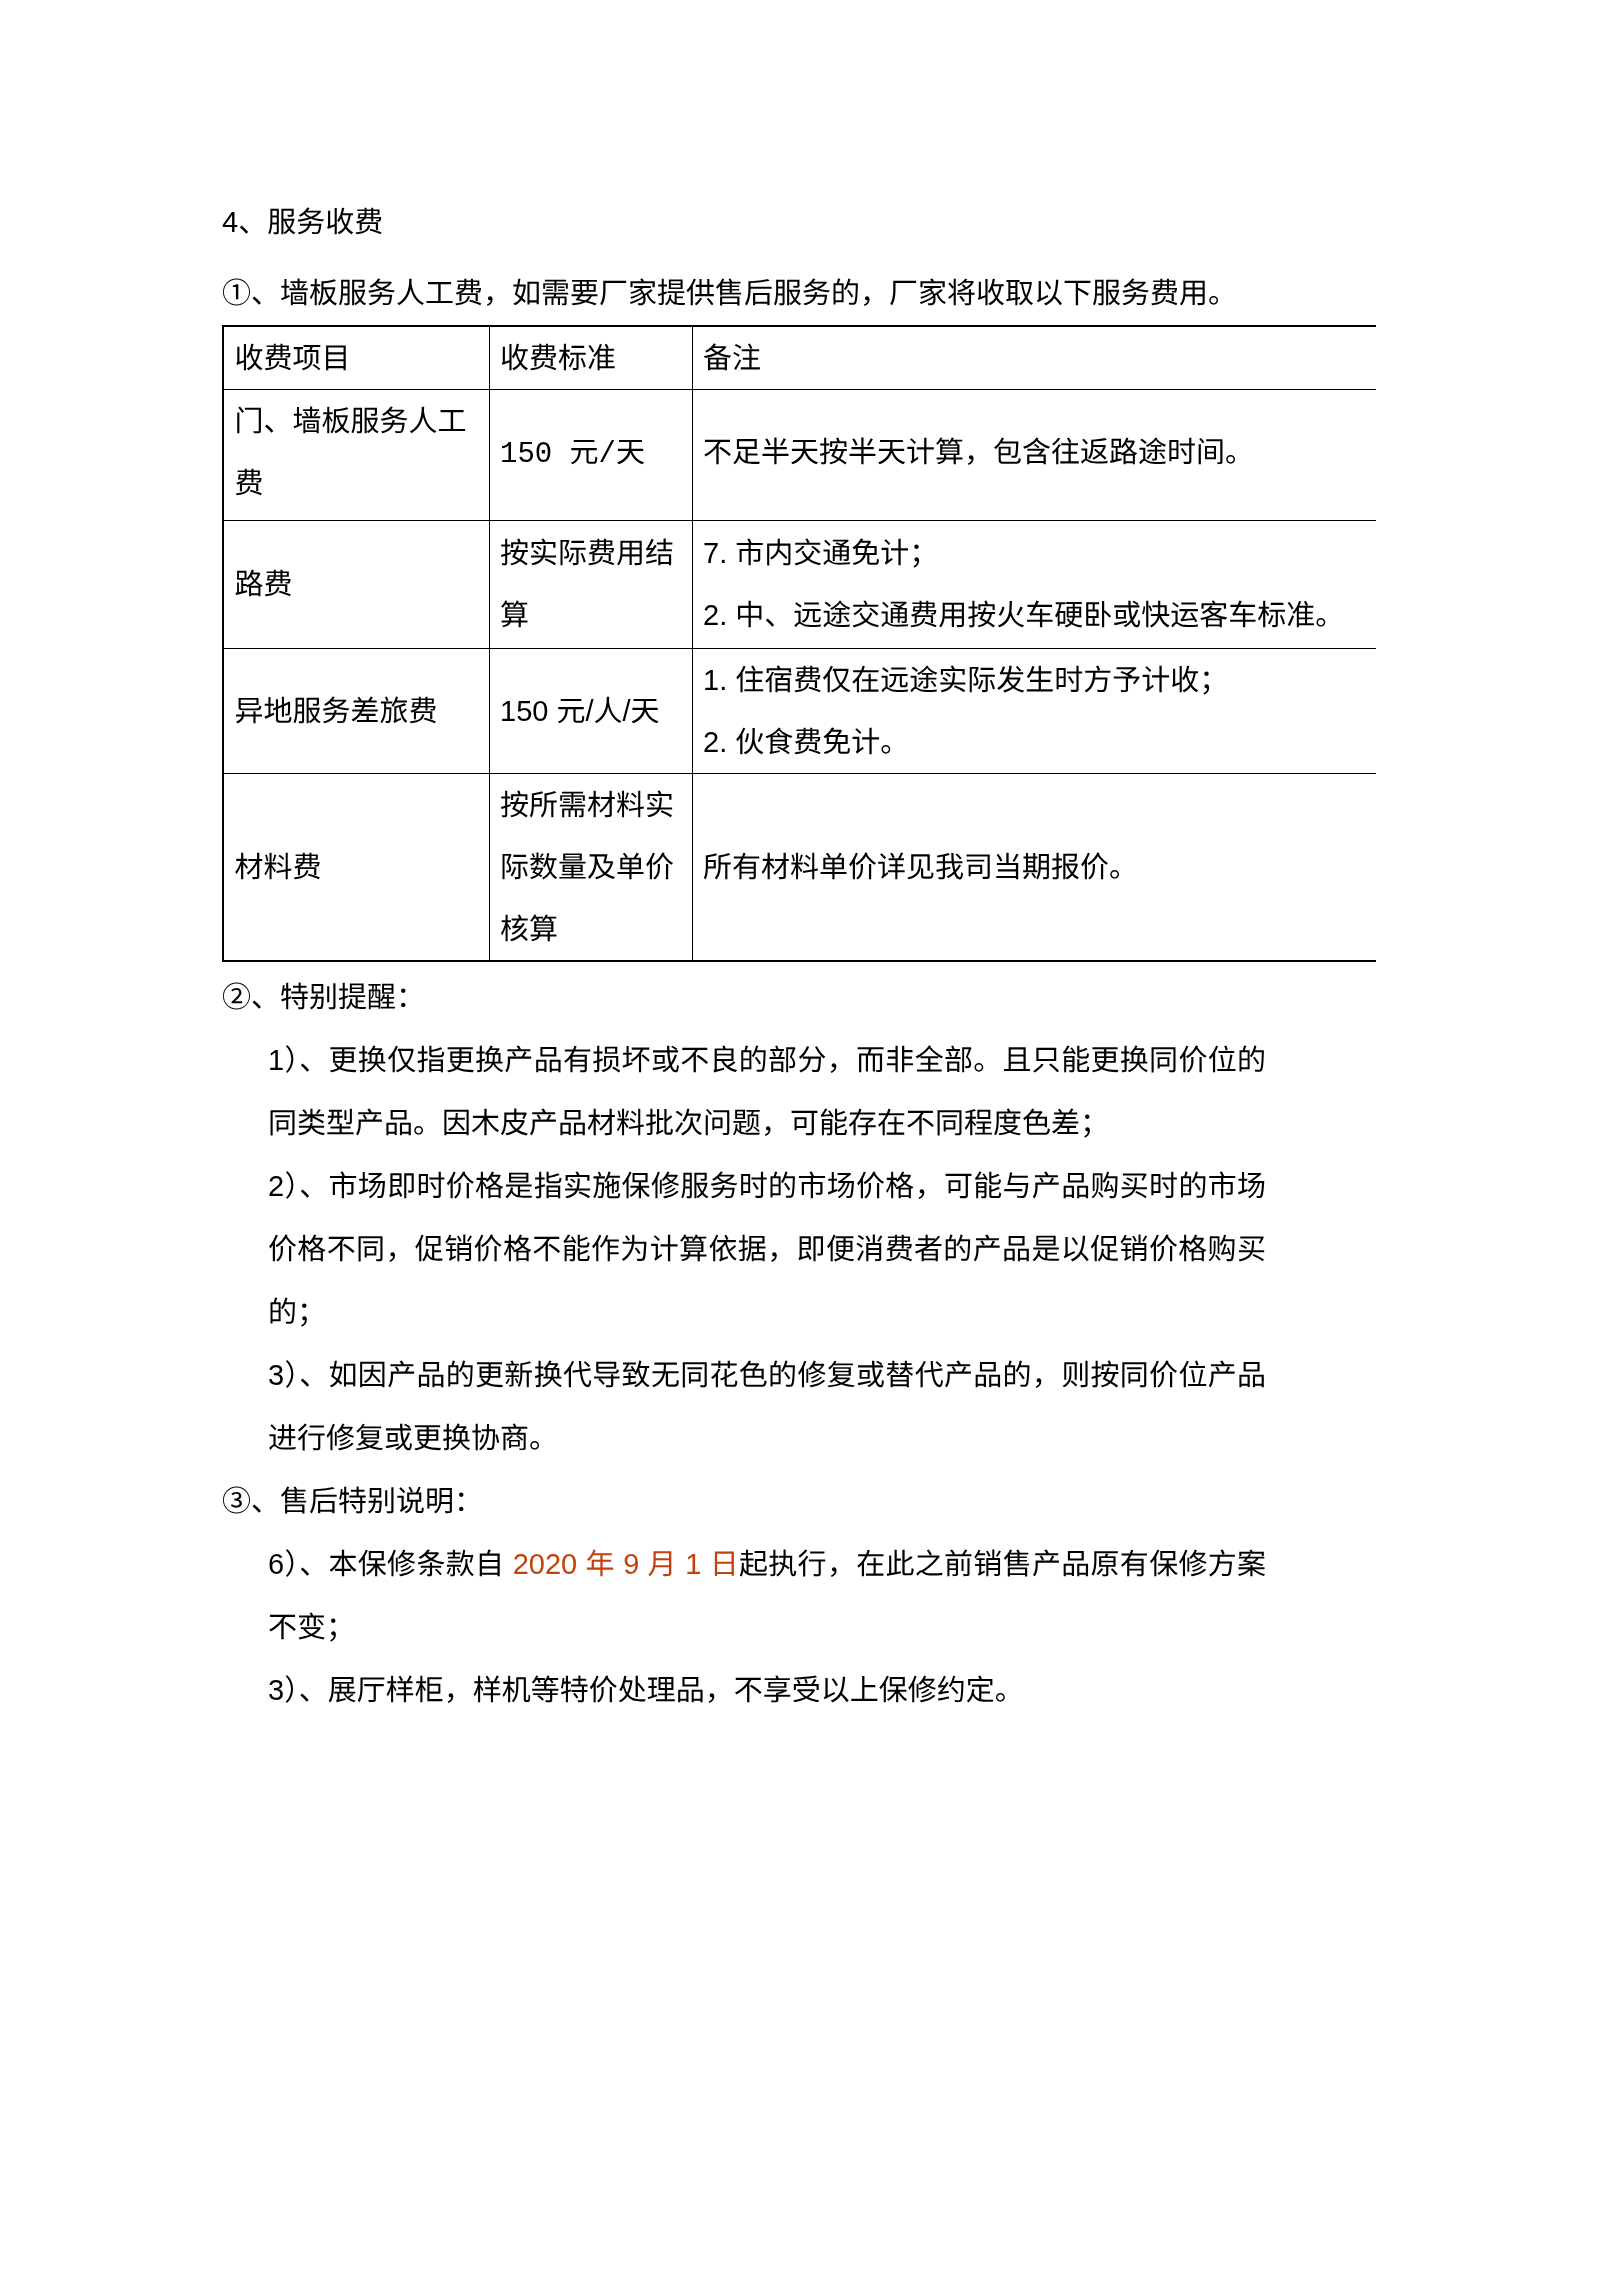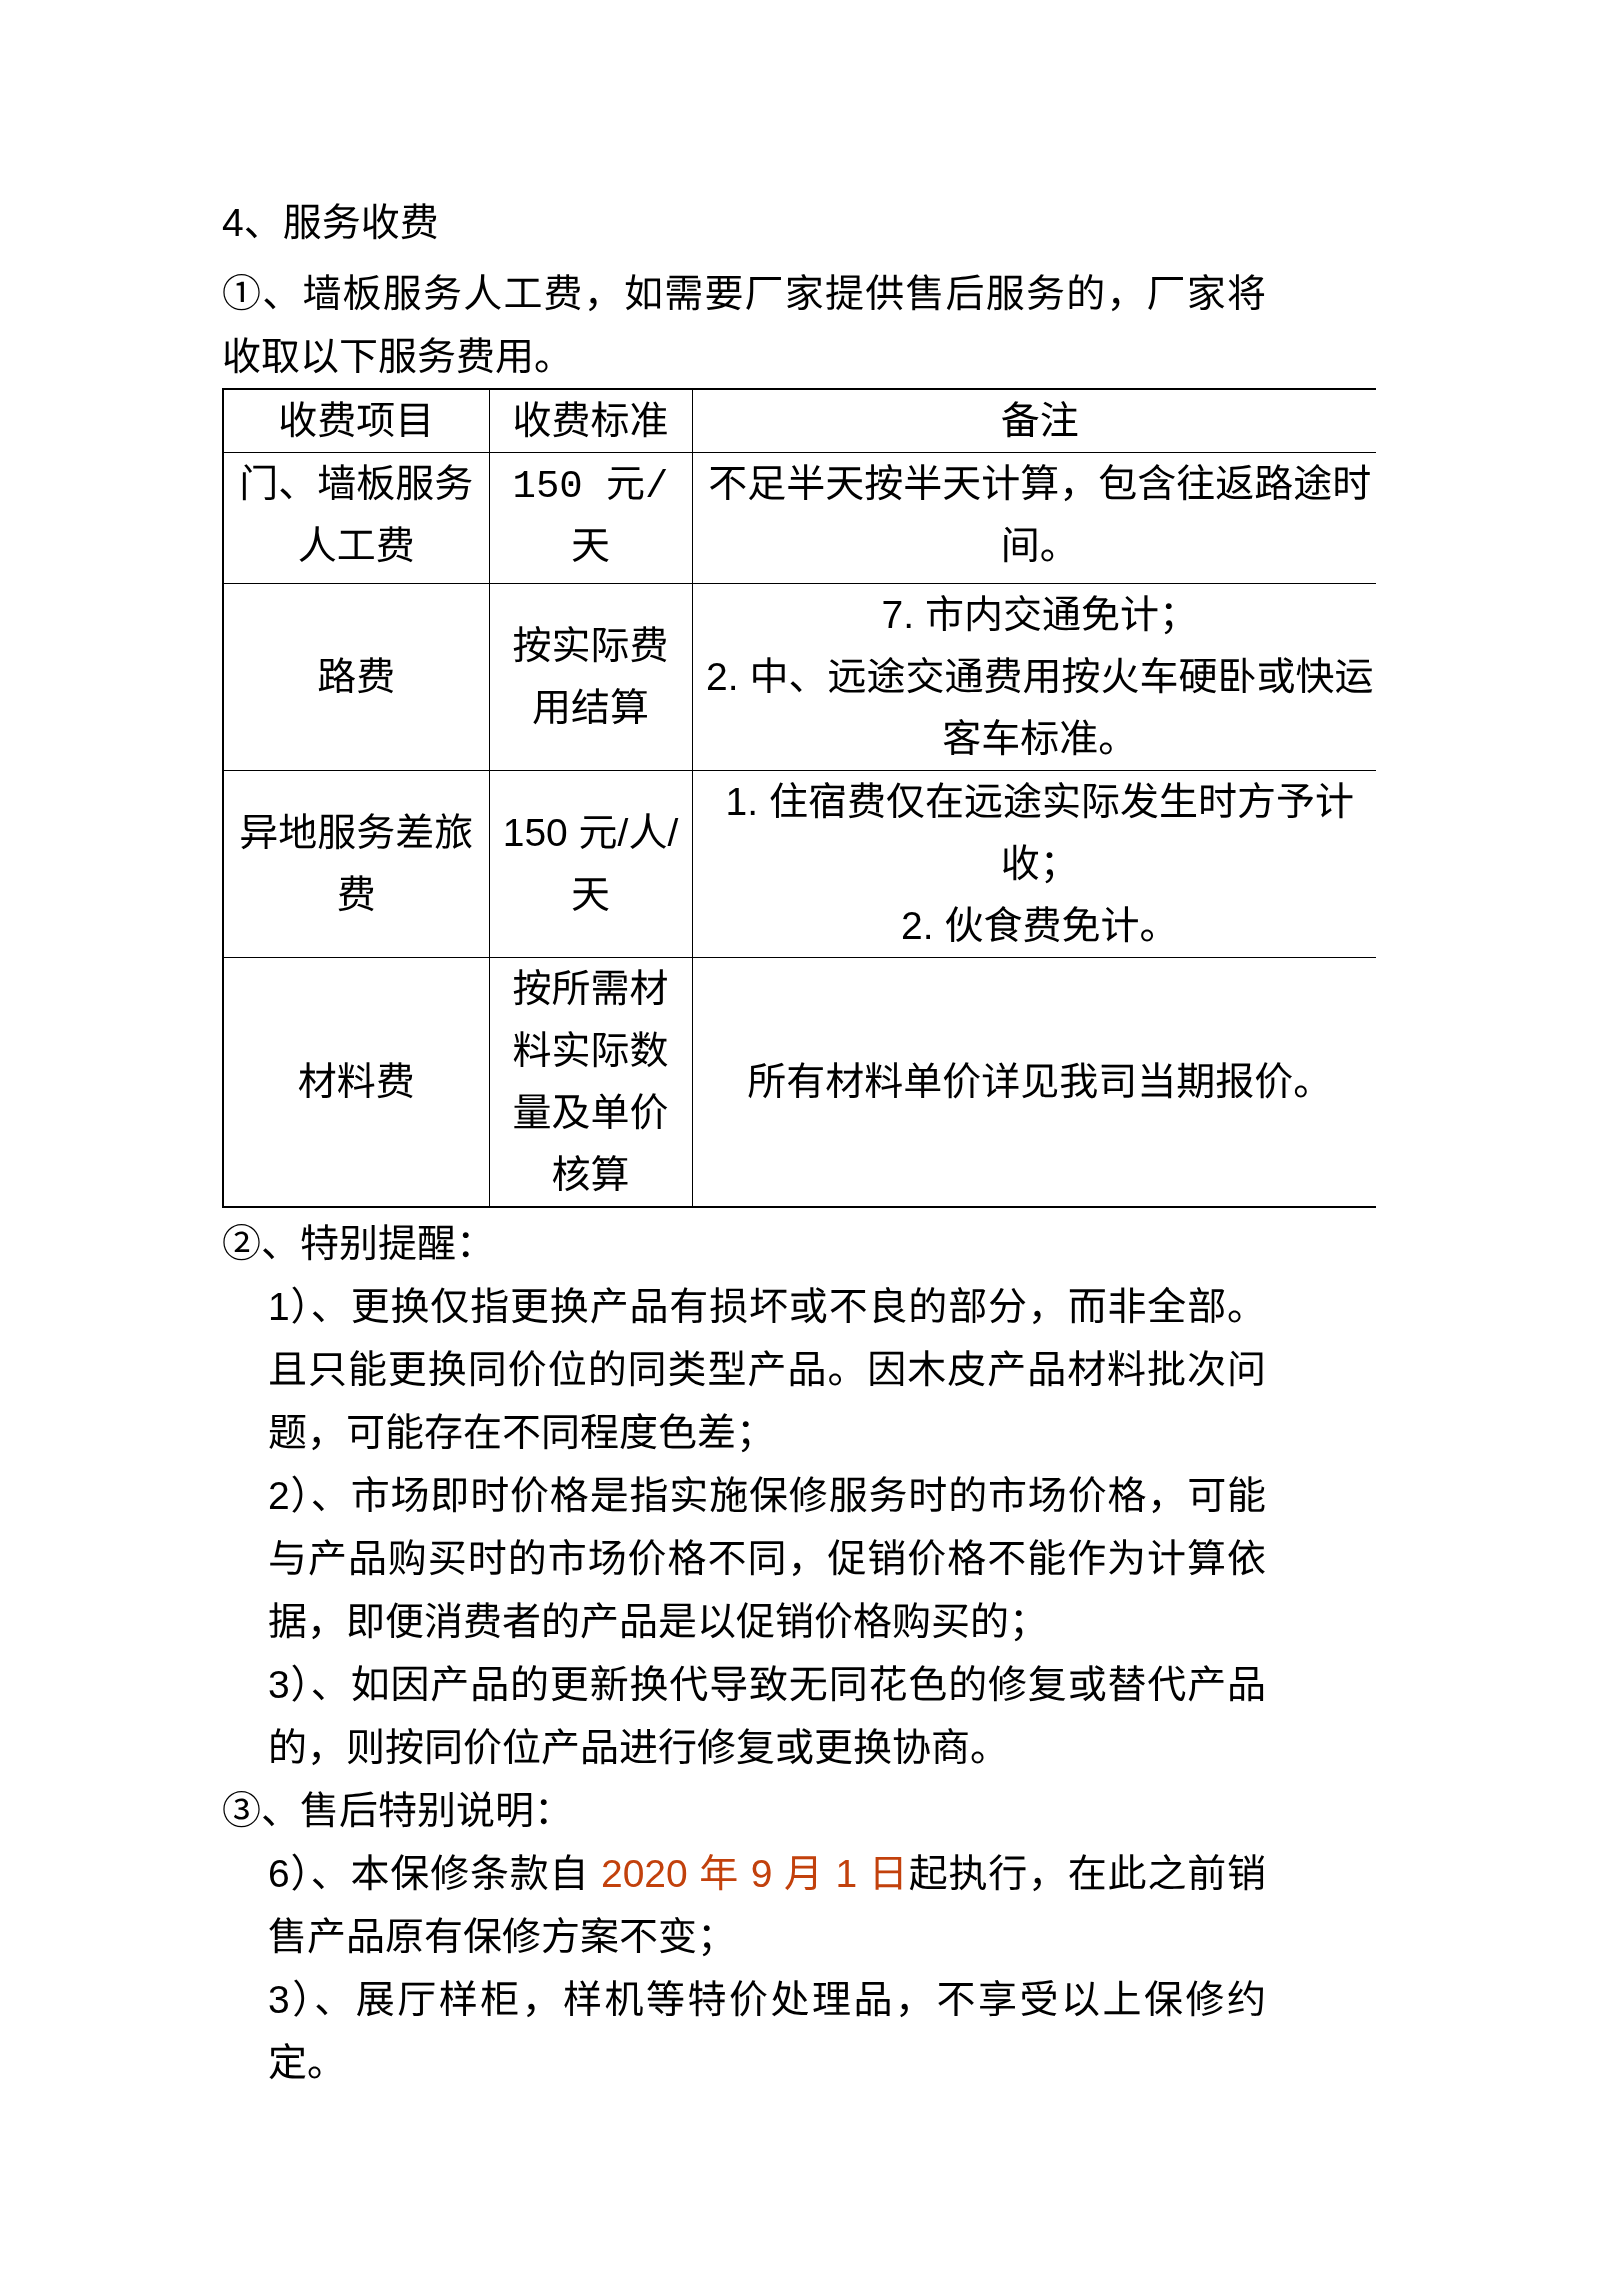--- a/index.html
+++ b/index.html
@@ -8,21 +8,21 @@
     background: #ffffff;
   }
   .page {
     position: relative;
     width: 1376px;
     height: 2295px;
     background: #ffffff;
     box-sizing: border-box;
     padding: 191px 110px 0 222px;
     font-family: "Liberation Sans", sans-serif;
-    font-size: 39px;
+    font-size: 29px;
     line-height: 63px;
     color: #000000;
     overflow: hidden;
   }
   .heading {
     margin: 0;
   }
   .para {
     margin: 0;
     text-align: justify;
@@ -41,21 +41,21 @@
     width: 1165px;
     border-collapse: collapse;
     border: 2.6px solid #000000;
     margin: 0;
   }
   table.fee-table td {
     border: 1.3px solid #000000;
     vertical-align: middle;
     padding: 0 10.5px;
     line-height: 62px;
-    text-align: center;
+    text-align: left;
     word-break: break-all;
   }
   col.col-item     { width: 266px; }
   col.col-standard { width: 203px; }
   col.col-notes    { width: 696px; }
   tr.r-header { height: 62px; }
   tr.r1 { height: 131px; font-family: Liberation Mono, monospace; }
   tr.r2 { height: 128px; }
   tr.r3 { height: 124px; }
   tr.r4 { height: 188px; }

